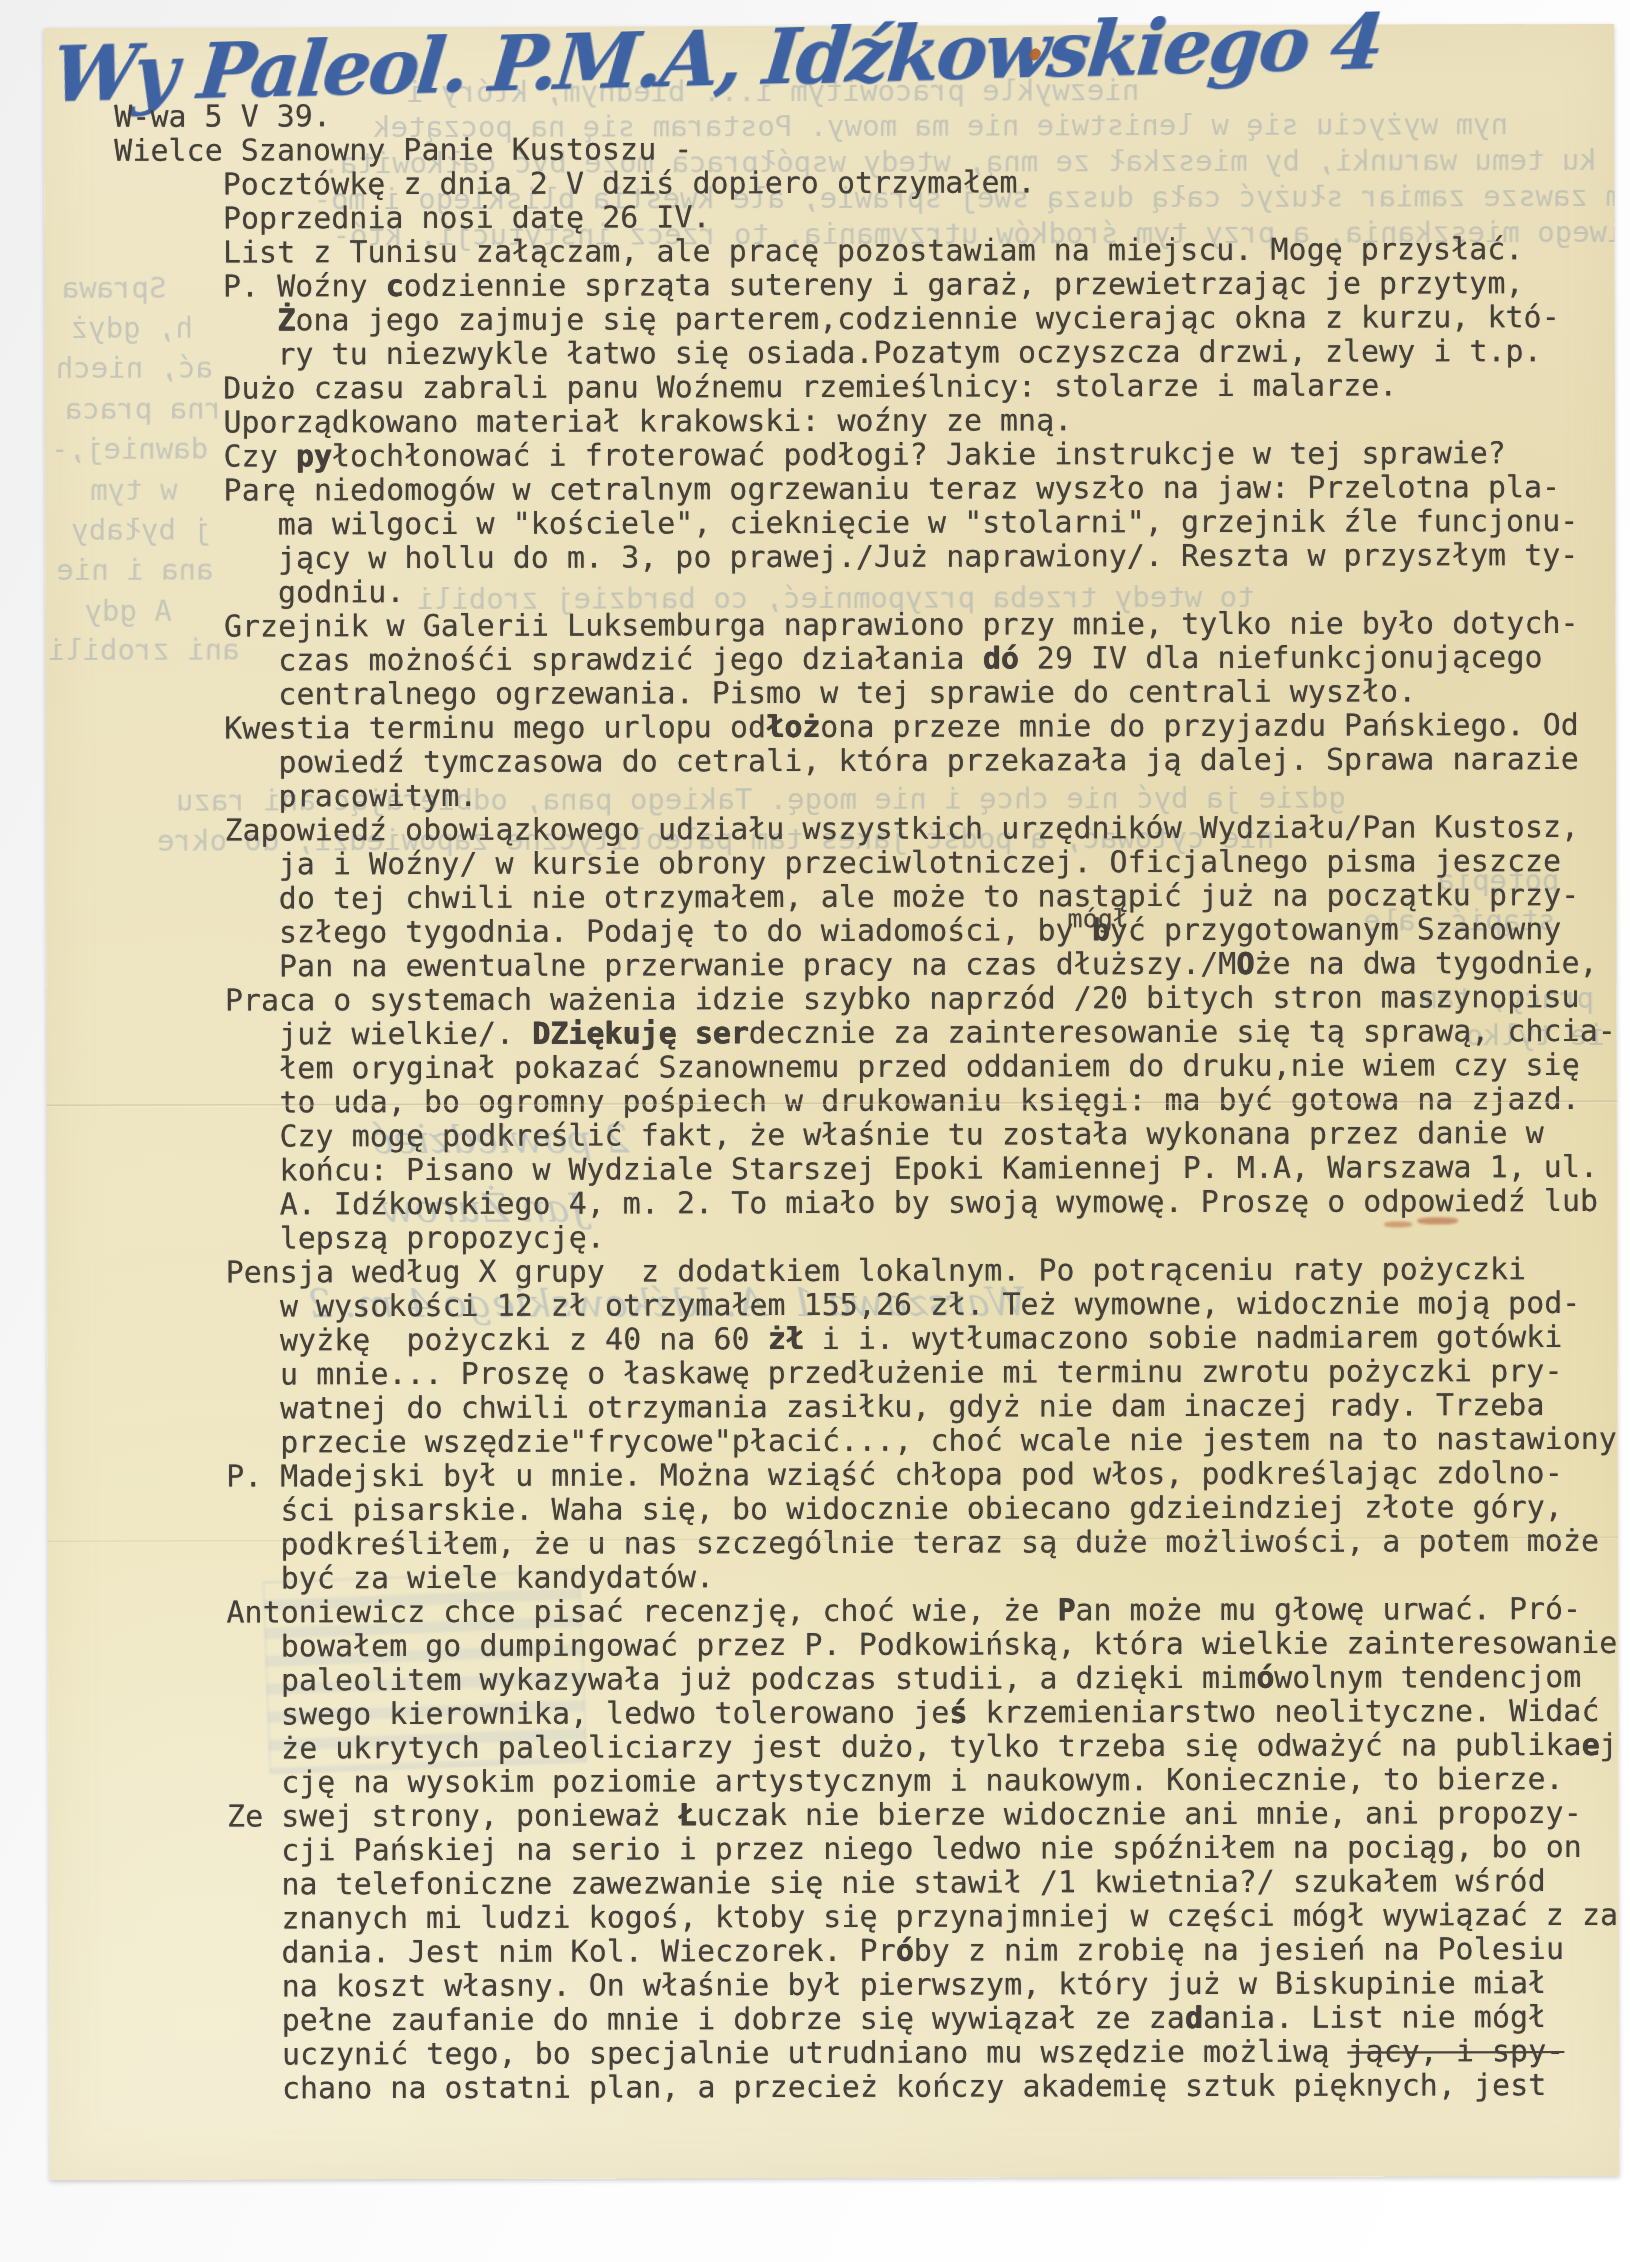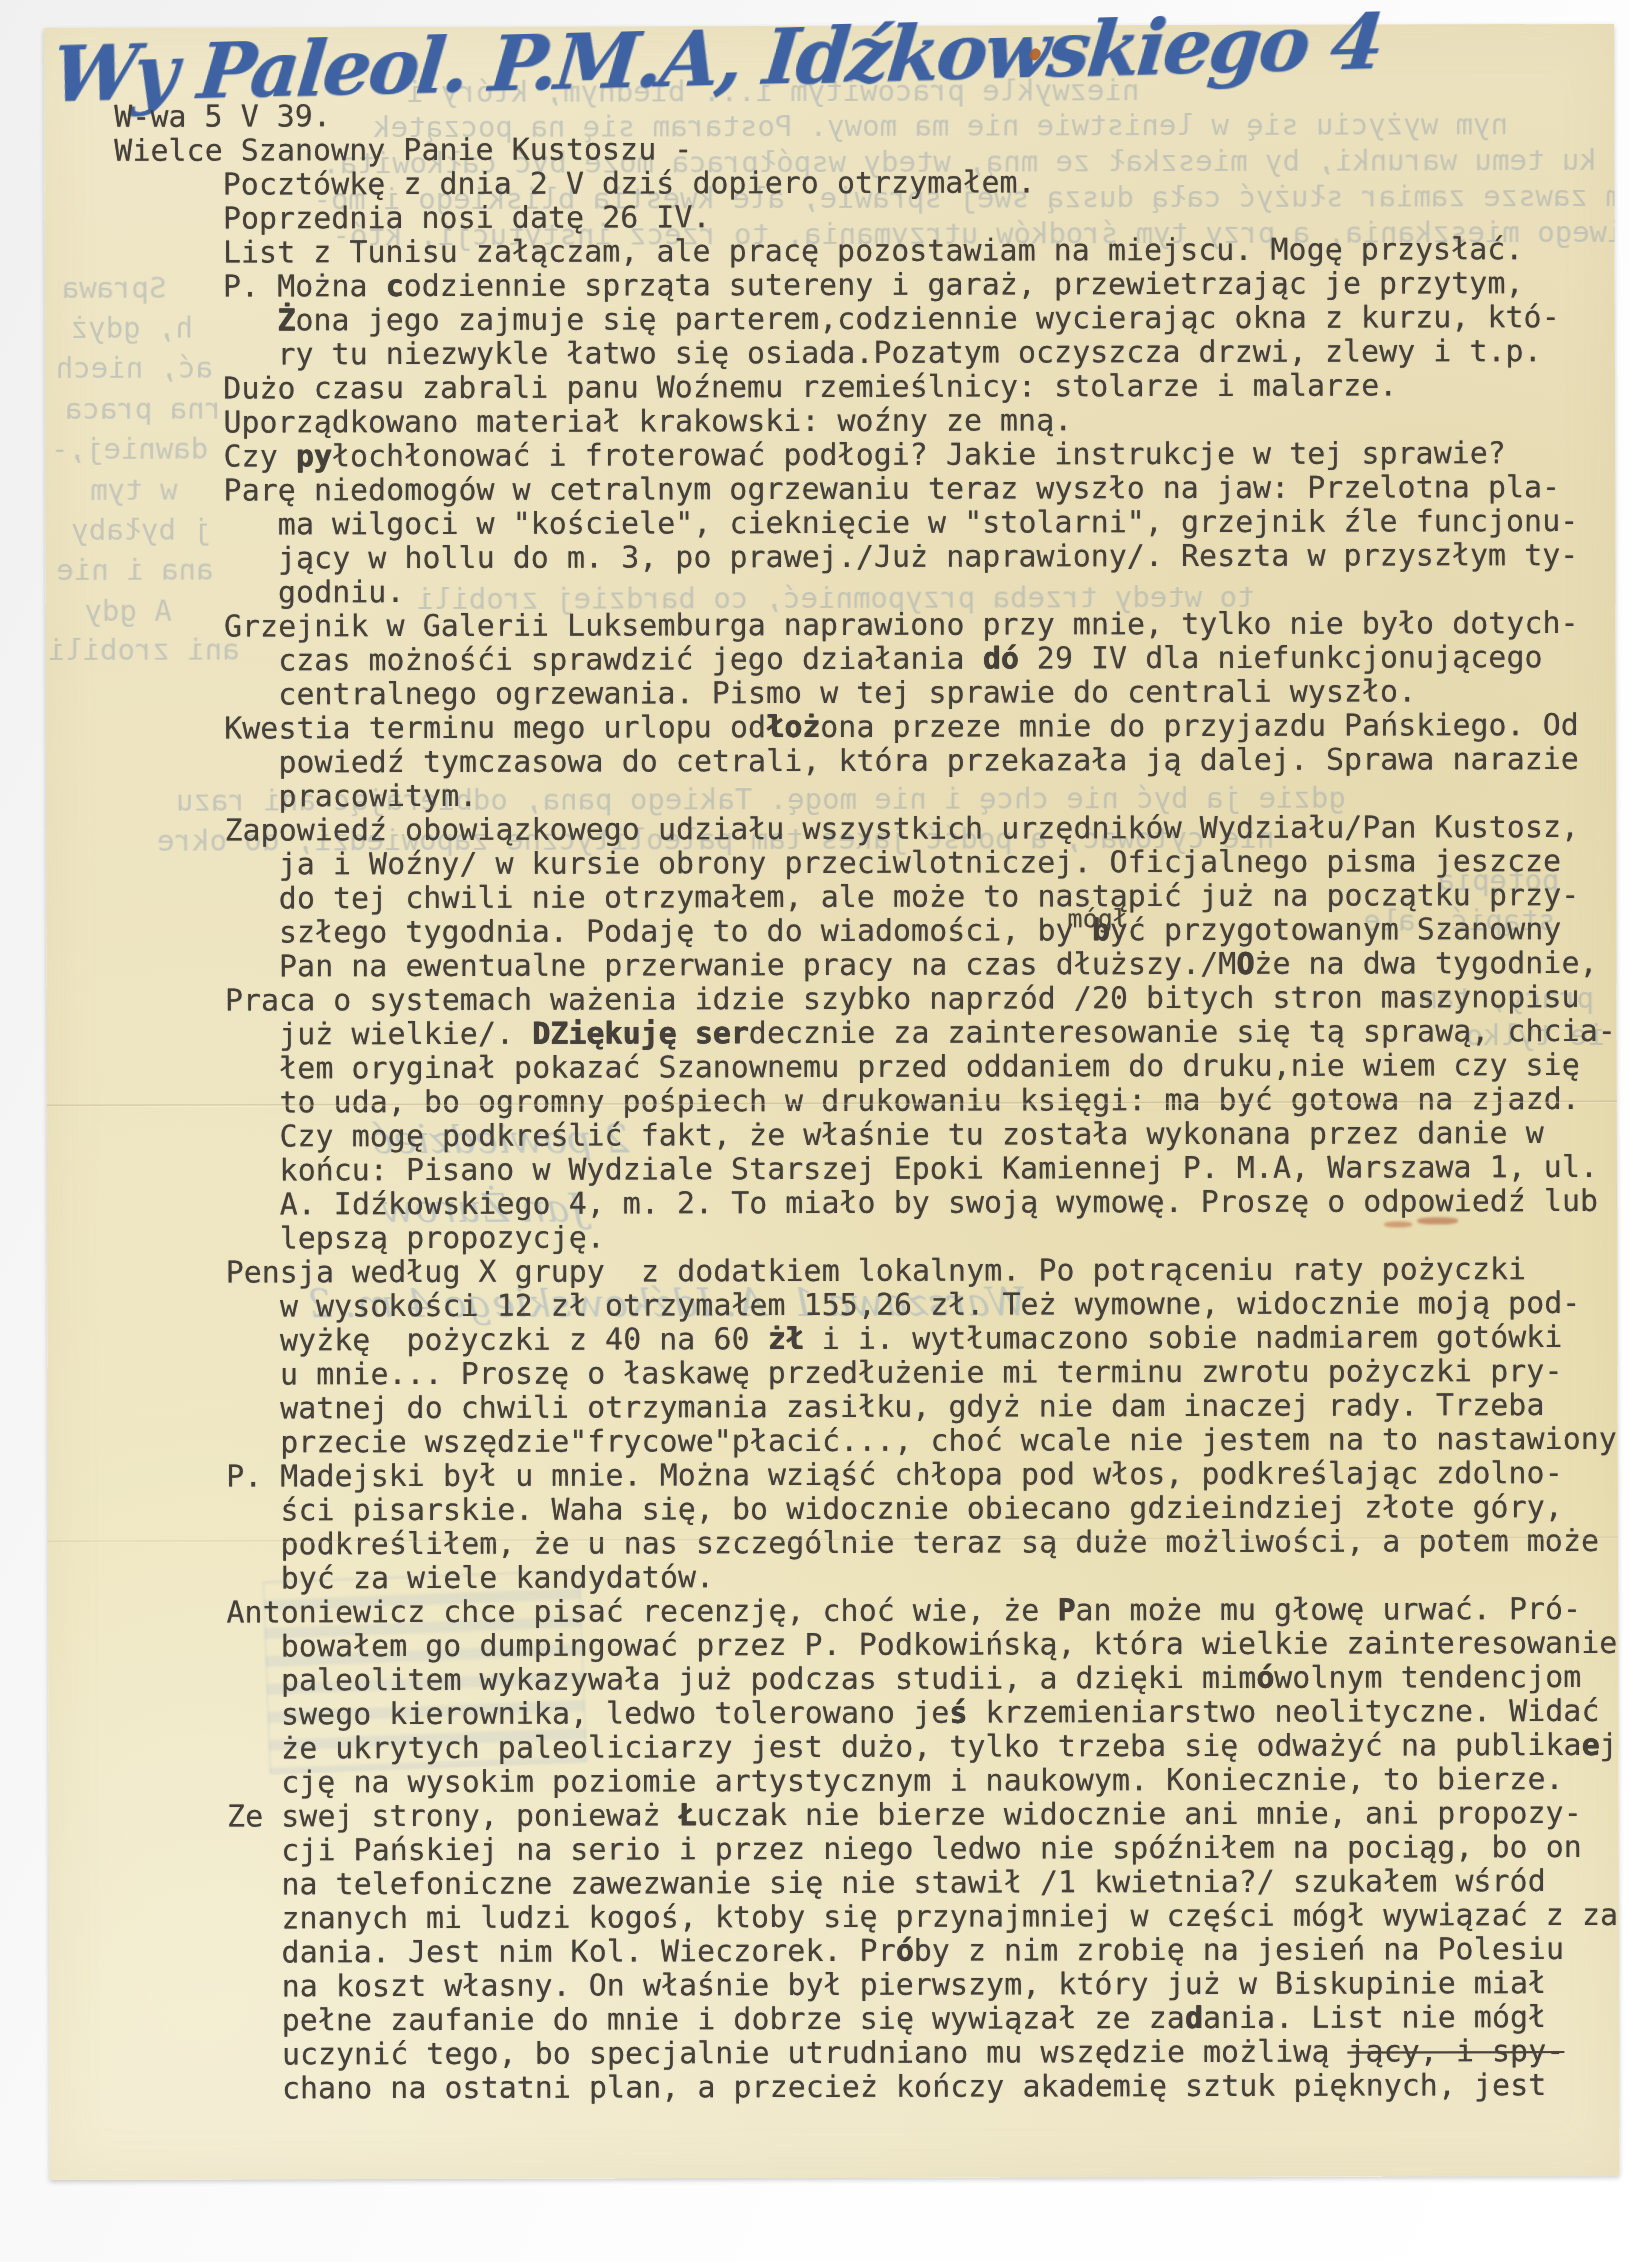--- a/index.html
+++ b/index.html
@@ -80,21 +80,21 @@
         <div class="ghost b" style="left: 260px; top: 1254px;">Warszawa 1  A. Idźkowskiego 4 m. 2</div>
         <div class="stamp-ghost" style="left: 218px; top: 1549px; width: 315px; height: 190px;"></div>
       </div>
     <div class="handwriting">Wy Paleol. P.M.A, Idźkowskiego 4</div>
     <div class="typed">
         <div class="line i-m"><span>W-wa 5 V 39.</span></div>
         <div class="line i-m"><span>Wielce Szanowny Panie Kustoszu -</span></div>
         <div class="line i-p"><span>Pocztówkę z dnia 2 V dziś dopiero otrzymałem.</span></div>
         <div class="line i-p"><span>Poprzednia nosi datę 26 IV.</span></div>
         <div class="line i-p"><span>List z Tunisu załączam, ale pracę pozostawiam na miejscu. Mogę przysłać.</span></div>
-        <div class="line i-p"><span>P. Można </span><span class="bold">c</span><span>odziennie sprząta sutereny i garaż, przewietrzając je przytym,</span></div>
+        <div class="line i-p"><span>P. Woźny </span><span class="bold">c</span><span>odziennie sprząta sutereny i garaż, przewietrzając je przytym,</span></div>
         <div class="line i-c"><span class="bold">Ż</span><span>ona jego zajmuje się parterem,codziennie wycierając okna z kurzu, któ-</span></div>
         <div class="line i-c"><span>ry tu niezwykle łatwo się osiada.Pozatym oczyszcza drzwi, zlewy i t.p.</span></div>
         <div class="line i-p"><span>Dużo czasu zabrali panu Woźnemu rzemieślnicy: stolarze i malarze.</span></div>
         <div class="line i-p"><span>Uporządkowano materiał krakowski: woźny ze mną.</span></div>
         <div class="line i-p"><span>Czy </span><span class="bold">py</span><span>łochłonować i froterować podłogi? Jakie instrukcje w tej sprawie?</span></div>
         <div class="line i-p"><span>Parę niedomogów w cetralnym ogrzewaniu teraz wyszło na jaw: Przelotna pla-</span></div>
         <div class="line i-c"><span>ma wilgoci w "kościele", cieknięcie w "stolarni", grzejnik źle funcjonu-</span></div>
         <div class="line i-c"><span>jący w hollu do m. 3, po prawej./Już naprawiony/. Reszta w przyszłym ty-</span></div>
         <div class="line i-c"><span>godniu.</span></div>
         <div class="line i-p"><span>Grzejnik w Galerii Luksemburga naprawiono przy mnie, tylko nie było dotych-</span></div>

